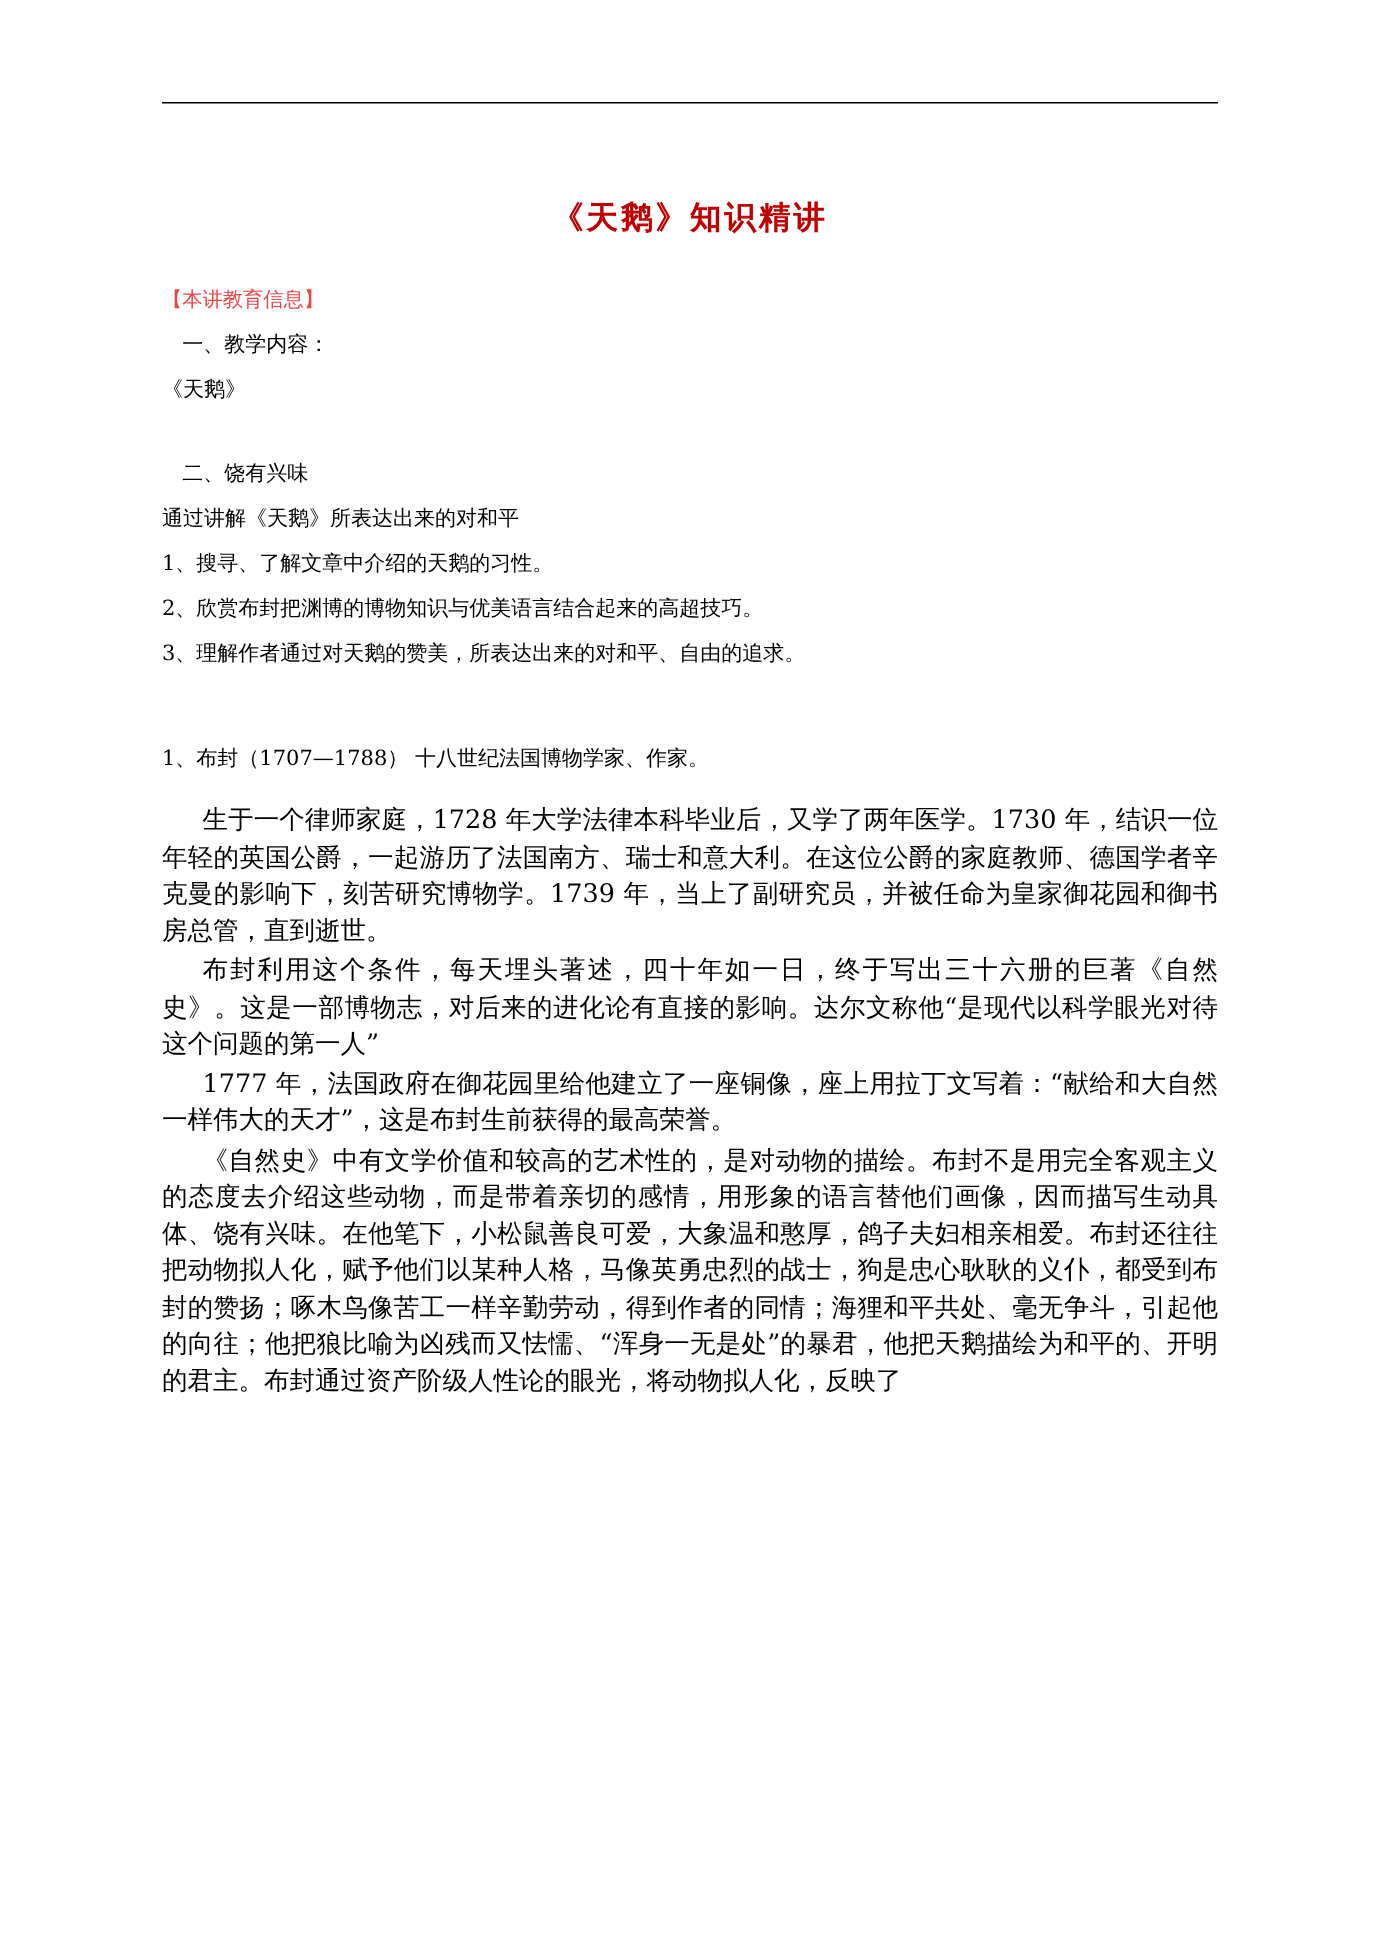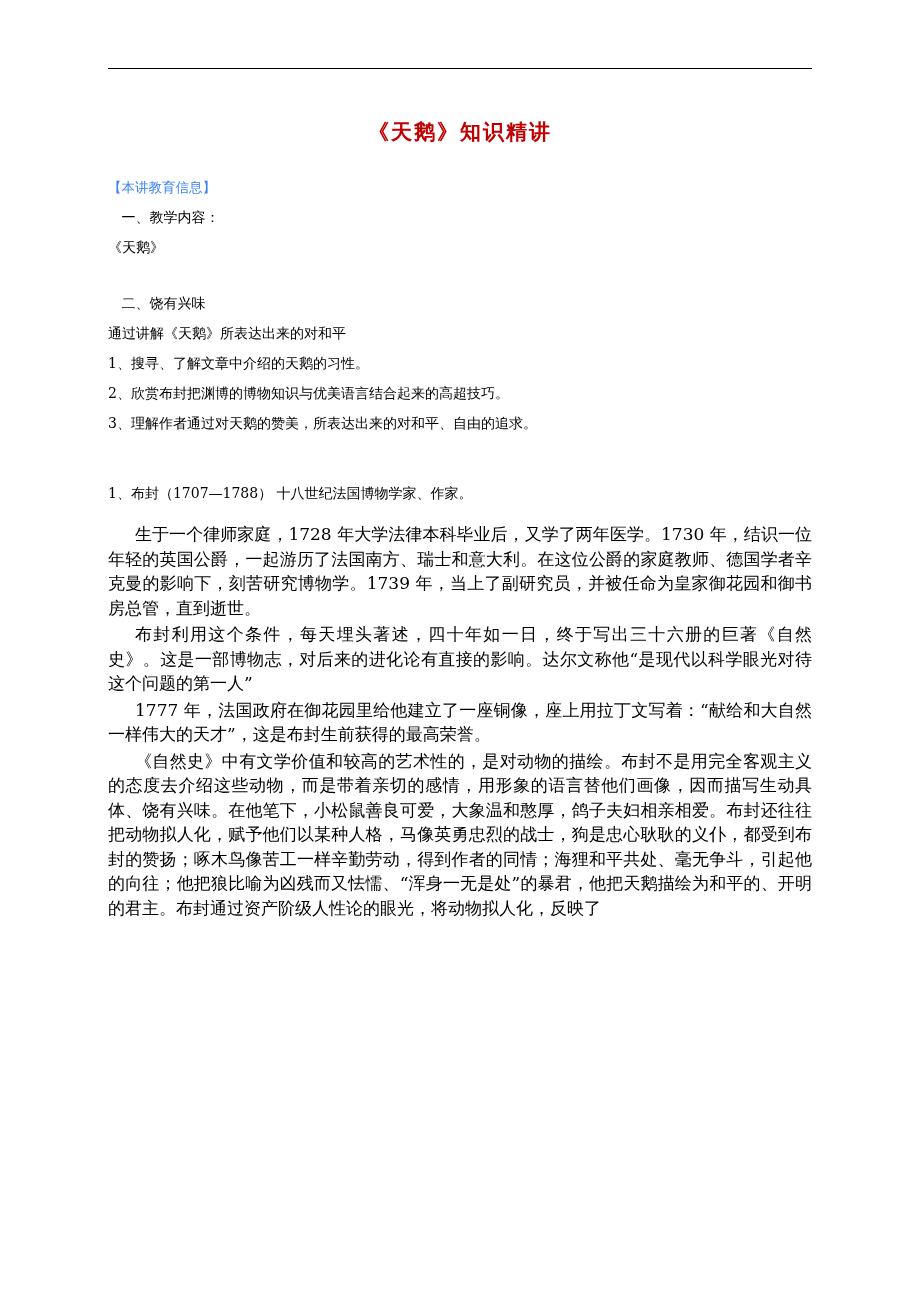--- a/index.html
+++ b/index.html
@@ -29,25 +29,25 @@
   }
   .content {
     padding-top: 118px;
   }
   .doc-title {
     text-align: center;
     color: #c00000;
     font-size: 21px;
     font-weight: bold;
     letter-spacing: 2px;
-    margin: 0 0 26px 0;
+    margin: 13px 0 26px 0;
     font-family: Liberation Mono, monospace;
   }
   .section-head {
-    color: #3b82f6;
+    color: #ef4444;
     font-size: 13.5px;
     line-height: 30px;
     margin: 0;
   }
   p.line {
     font-size: 14px;
     line-height: 30px;
     margin: 0;
     text-align: justify;
   }

